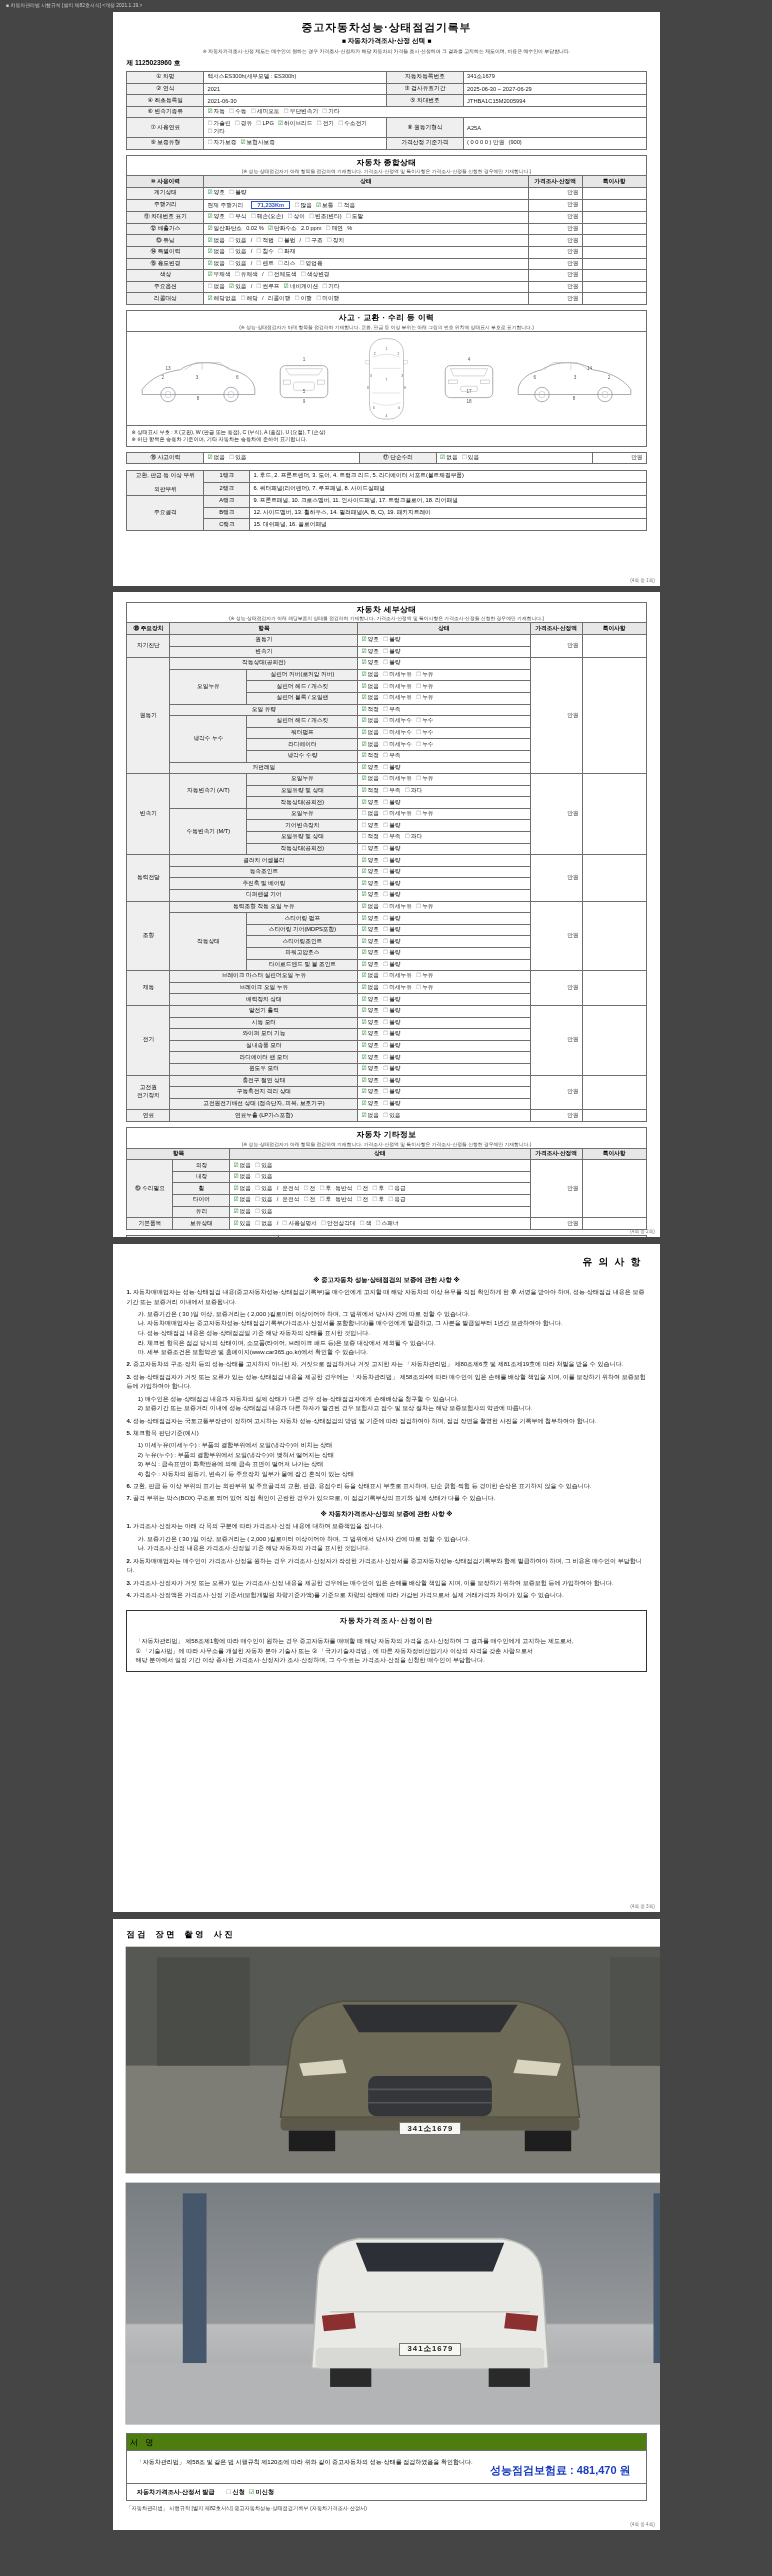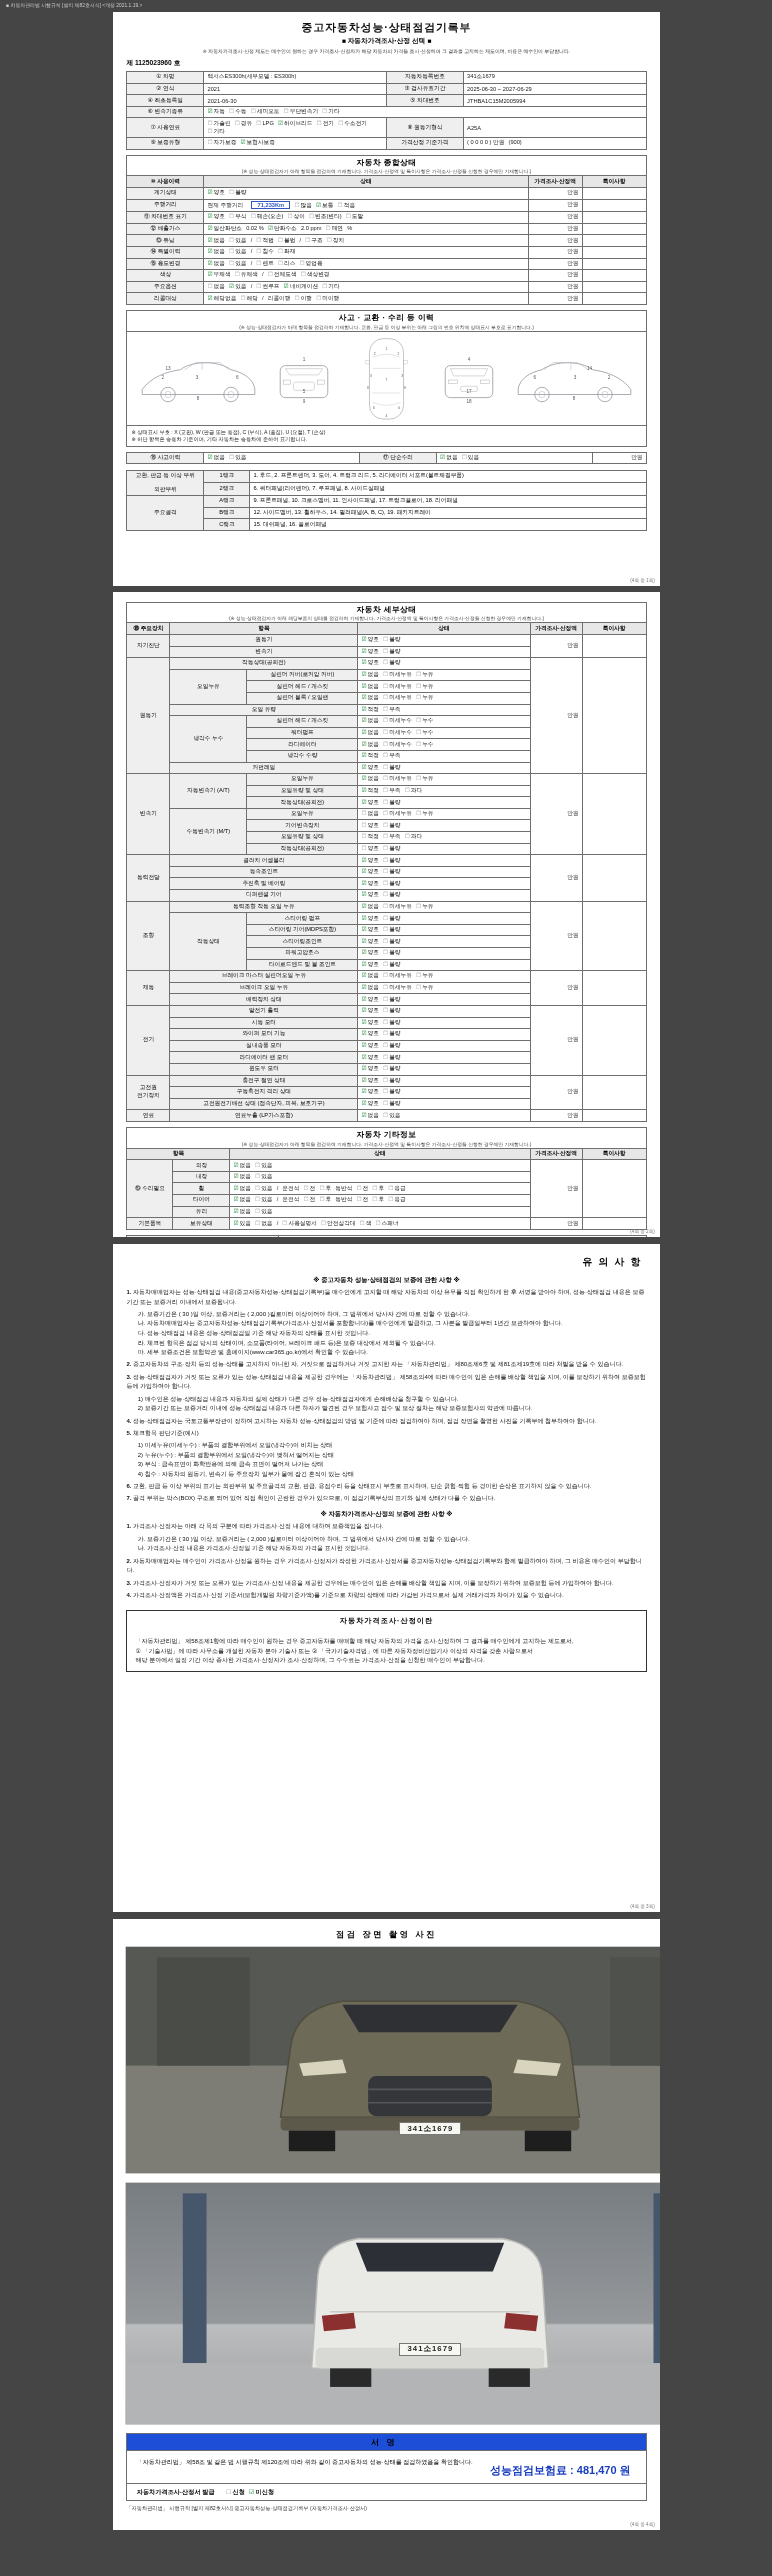--- a/index.html
+++ b/index.html
@@ -41,29 +41,29 @@
   .acc-notes div{margin:0.5px 0;}
   .final-table .final-val{font-weight:bold;text-align:center;font-size:6.7px;letter-spacing:2.1px;}
   .final-note{font-size:4.9px;color:#333;text-align:left;}
   .notice-title{font-size:9.8px;font-weight:bold;text-align:right;letter-spacing:6.2px;margin:2.1px 0 7.2px;}
   .nhead{font-weight:bold;font-size:6.4px;margin:6.2px 0 3.1px;text-align:center;}
   .nitem{font-size:6px;line-height:1.62;margin:2.6px 0;color:#111;}
   .nsub{font-size:6px;line-height:1.6;margin-left:11.3px;color:#111;}
   .nbox{border:0.8px solid #333;margin-top:9.3px;padding:5.2px 8.2px;}
   .nbox-title{font-weight:bold;text-align:center;font-size:7.2px;margin-bottom:11px;letter-spacing:1px;}
   .nbox-line{font-size:6px;line-height:1.6;color:#111;}
-  .photo-title{font-weight:bold;font-size:8.2px;text-align:center;margin:1px 0 7.2px;letter-spacing:2.6px;}
+  .photo-title{font-weight:bold;font-size:8.2px;margin:1px 0 7.2px;letter-spacing:2.6px;font-family:Liberation Mono, monospace;}
   .photo{position:relative;width:608px;margin:0 auto 9.3px;box-shadow:0 0 0 0.5px #999;}
   .ph1{height:226px;background:linear-gradient(180deg,#5f625d 0%,#4a4c49 52%,#8f8f88 53%,#6f6f67 100%);}
   .ph2{height:241px;background:linear-gradient(180deg,#787d82 0%,#94989b 58%,#bcbdbe 59%,#9b9d9e 100%);}
   .photo svg{position:absolute;left:0;top:0;}
   .plate{position:absolute;left:50%;transform:translateX(-50%);background:#f7f7f2;border:0.5px solid #777;color:#1c1c1c;font-weight:bold;padding:0.5px 7.2px;font-size:7.7px;letter-spacing:1px;}
   .ph1 .plate{bottom:38px;}
   .ph2 .plate{bottom:68px;}
-  .sign-title{font-weight:bold;font-size:8.2px;text-align:center;letter-spacing:7.2px;border:0.5px solid #6f6f6f;border-bottom:none;background:#1d4ed8;padding:2.6px;}
+  .sign-title{font-weight:normal;font-size:8.2px;letter-spacing:7.2px;border:0.5px solid #6f6f6f;border-bottom:none;background:#4d7c0f;padding:2.6px;}
   .sign-body{border:0.5px solid #6f6f6f;padding:7.2px 9.3px 15.5px;position:relative;font-size:6px;line-height:1.6;}
   .sign-fee{position:absolute;right:15px;bottom:4.1px;color:#1b3fc0;font-size:11px;font-weight:bold;}
   .sign-request{border:0.5px solid #6f6f6f;border-top:none;padding:3.1px 9.3px;font-size:6.2px;font-weight:bold;display:flex;gap:11.3px;align-items:center;}
   .sign-footer{font-size:5.2px;color:#333;margin-top:4.1px;}
 </style>
 </head>
 <body>
 
 <div class="topbar">
   <span>■ 자동차관리법 시행규칙 [별지 제82호서식] &lt;개정 2021.1.19.&gt;</span>

